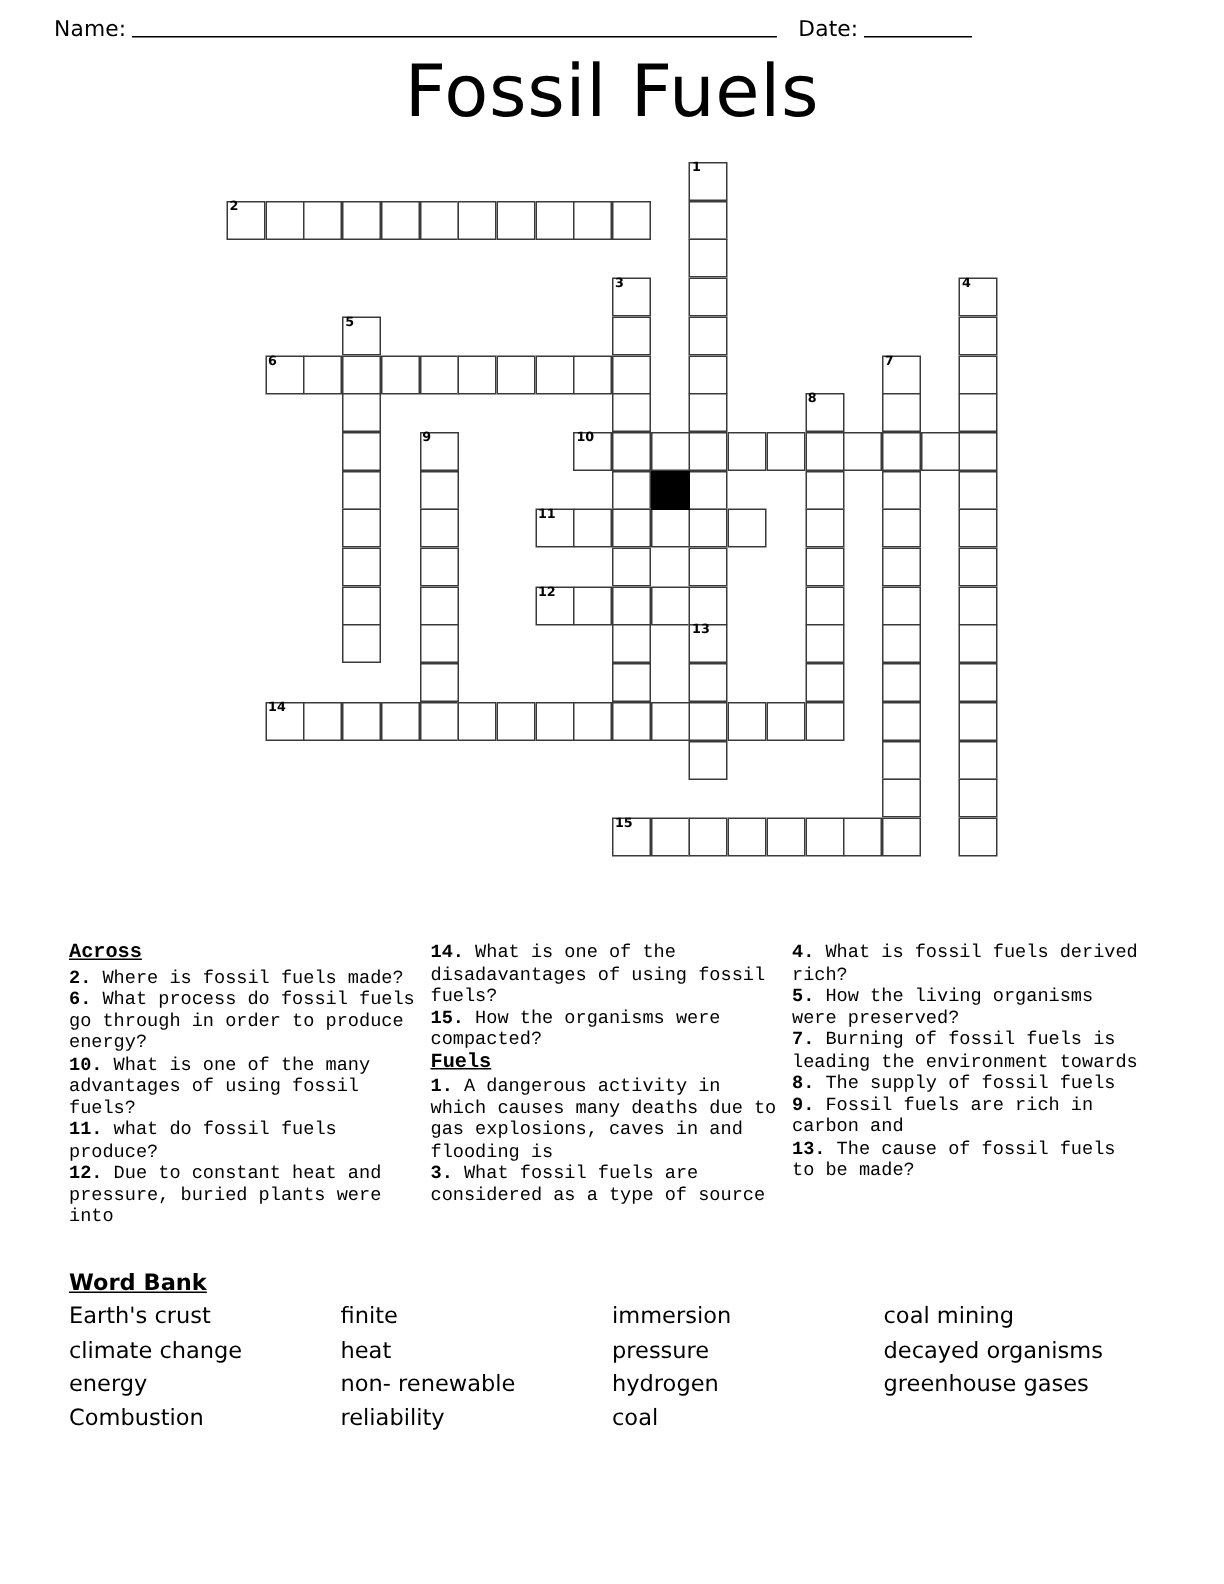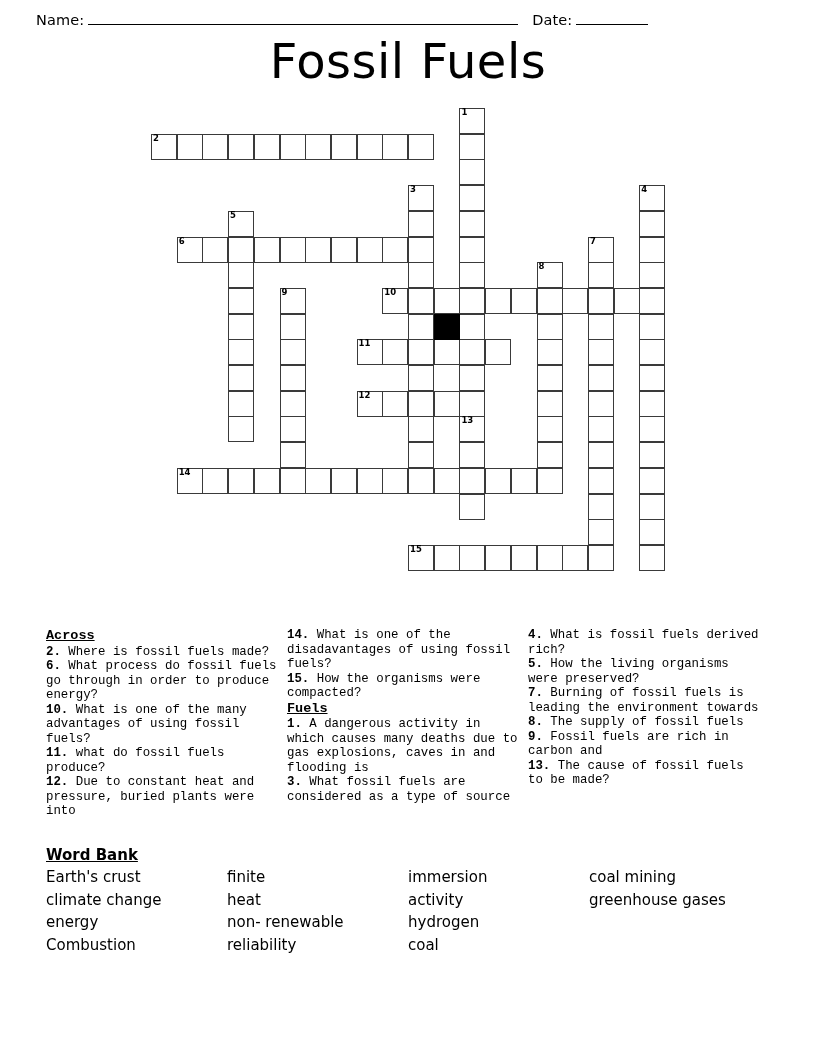--- a/index.html
+++ b/index.html
@@ -294,23 +294,24 @@
         <span class="wb-item">Combustion</span>
       </div>
       <div class="wb-col">
         <span class="wb-item">finite</span>
         <span class="wb-item">heat</span>
         <span class="wb-item">non- renewable</span>
         <span class="wb-item">reliability</span>
       </div>
       <div class="wb-col">
         <span class="wb-item">immersion</span>
-        <span class="wb-item">activity</span>
+        <span class="wb-item">pressure</span>
         <span class="wb-item">hydrogen</span>
         <span class="wb-item">coal</span>
       </div>
       <div class="wb-col">
         <span class="wb-item">coal mining</span>
+        <span class="wb-item">decayed organisms</span>
         <span class="wb-item">greenhouse gases</span>
       </div>
     </div>
 
 </div>
 
 </body></html>

